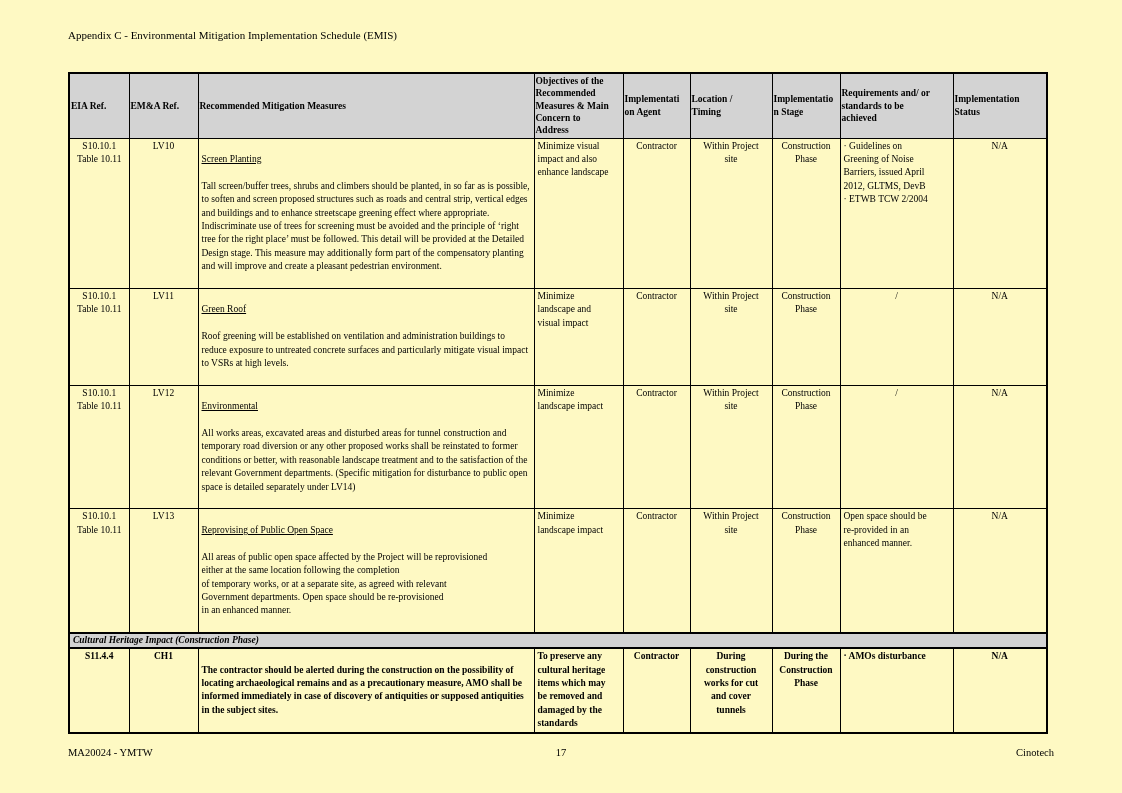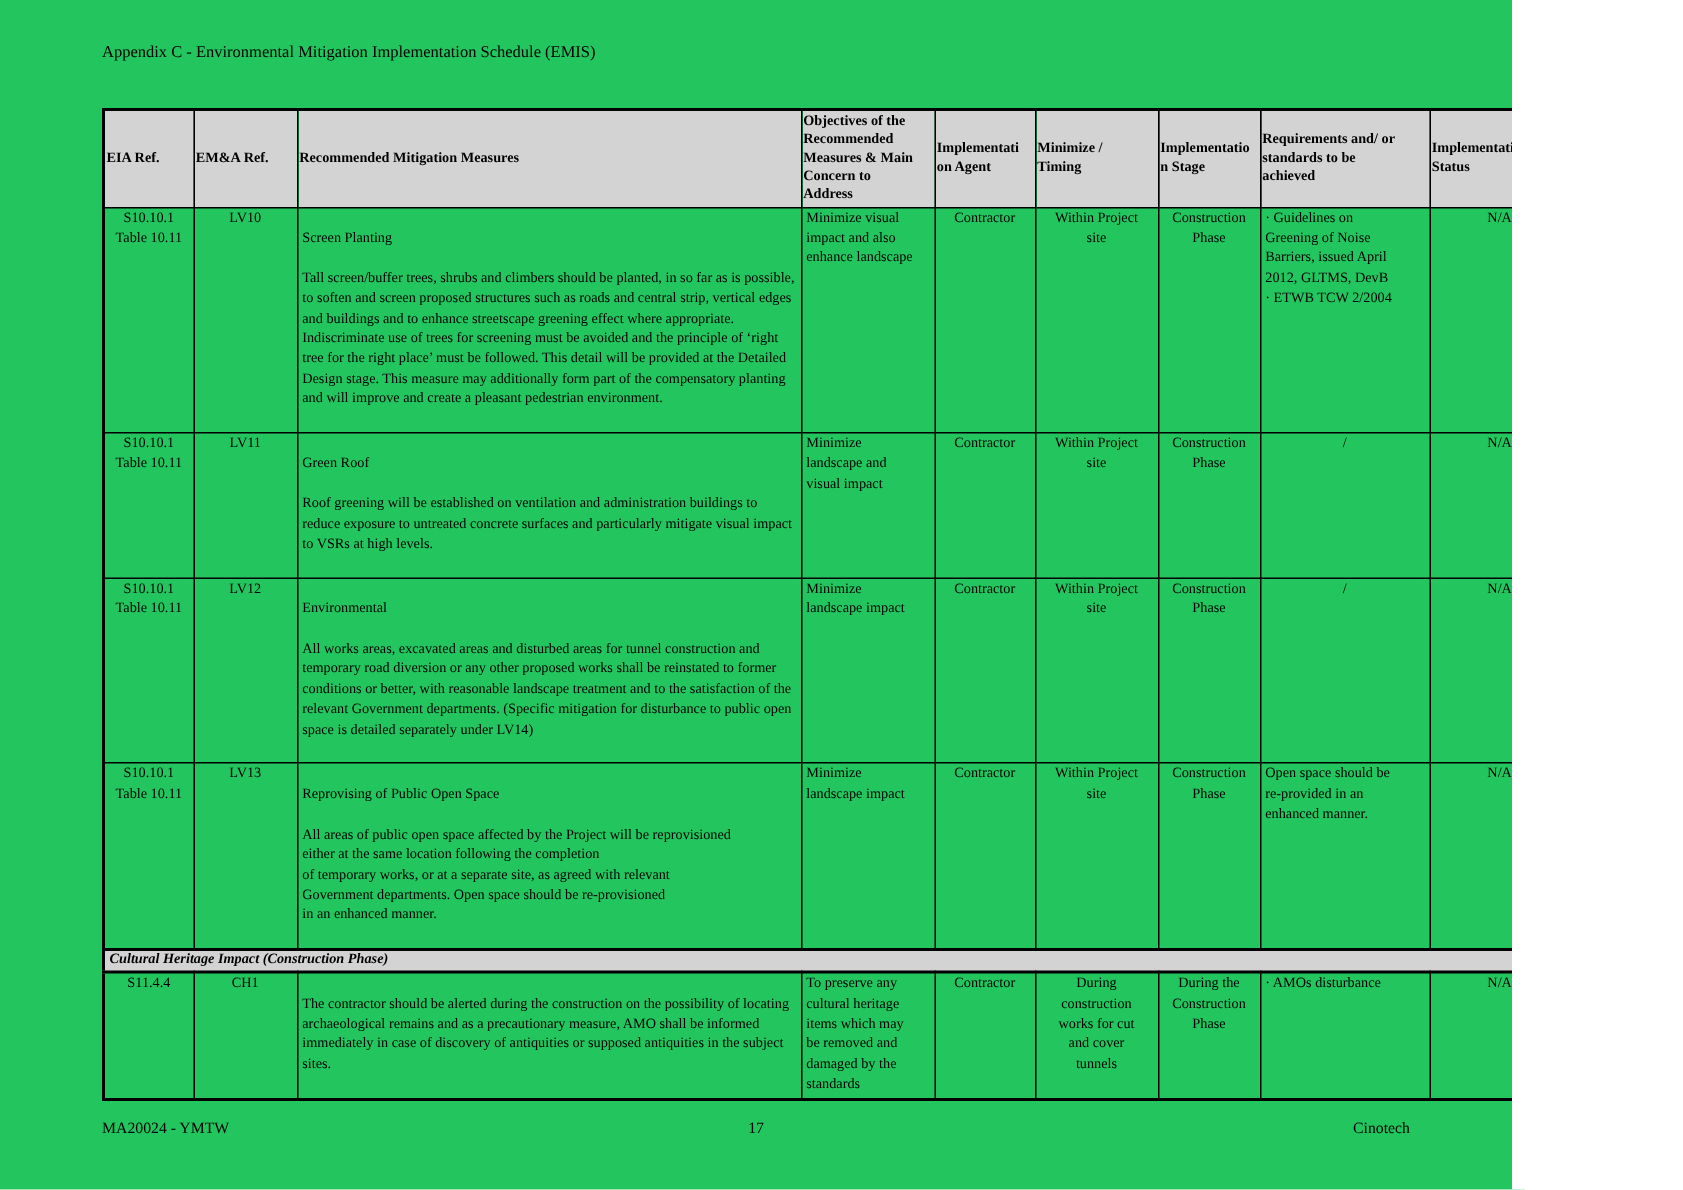--- a/index.html
+++ b/index.html
@@ -1,21 +1,21 @@
 <!DOCTYPE html>
 <html><head>
 <meta charset="utf-8">
 <style>
   * { box-sizing: border-box; margin: 0; padding: 0; }
   html, body { background: #ffffff; }
   .page {
     position: relative;
-    width: 1008px;
+    width: 1122px;
     height: 793px;
-    background: #22c55e;
+    background: #fef9c3;
     font-family: "Liberation Serif", "DejaVu Serif", serif;
     color: #000000;
     overflow: hidden;
   }
   .doc-title {
     position: absolute;
     left: 68px;
     top: 29px;
     font-size: 11px;
     white-space: nowrap;
@@ -45,23 +45,23 @@
     vertical-align: middle;
     line-height: 12.4px;
     padding: 0 1px;
   }
   .emis-table tr.h-head  { height: 65px; }
   .emis-table tr.h-lv10  { height: 140px; }
   .emis-table tr.h-lv11  { height: 63px; }
   .emis-table tr.h-lv12  { height: 96px; }
   .emis-table tr.h-lv13  { height: 96px; }
   .emis-table tr.h-sect  { height: 14px; }
-  .emis-table tr.h-ch1   { height: 85px; }
+  .emis-table tr.h-ch1   { height: 85px; font-weight: bold; }
   .ta-center { text-align: center; }
-  .measure-title { display: block; }
+  .measure-title { display: block; text-decoration: underline; }
   .measure-text { display: block; }
   tr.section-row td {
     background: #d3d3d3;
     font-weight: bold;
     border-top: 2px solid #000000;
     border-bottom: 2px solid #000000;
     padding: 0 3px;
     line-height: 13px;
     white-space: nowrap;
     font-style: italic;
@@ -101,21 +101,21 @@
         <th>EIA Ref.</th>
         <th>EM&amp;A Ref.</th>
         <th>Recommended Mitigation Measures</th>
         <th>Objectives of the
 Recommended
 Measures &amp; Main
 Concern to
 Address</th>
         <th>Implementati
 on Agent</th>
-        <th>Minimize /
+        <th>Location /
 Timing</th>
         <th>Implementatio
 n Stage</th>
         <th>Requirements and/ or
 standards to be
 achieved</th>
         <th>Implementation
 Status</th>
       </tr>
     </thead>

